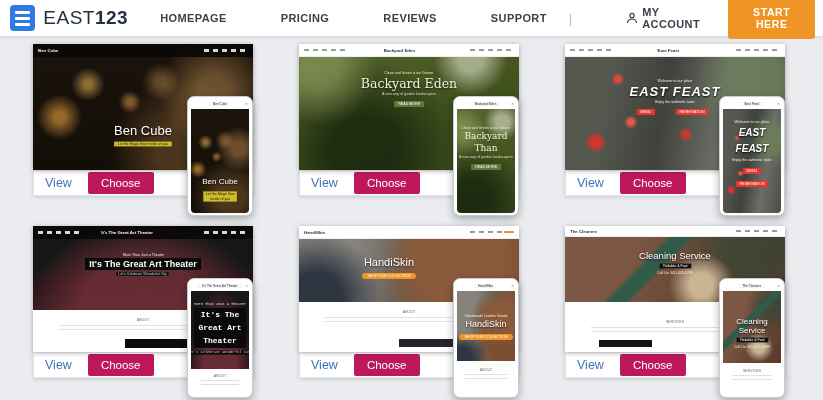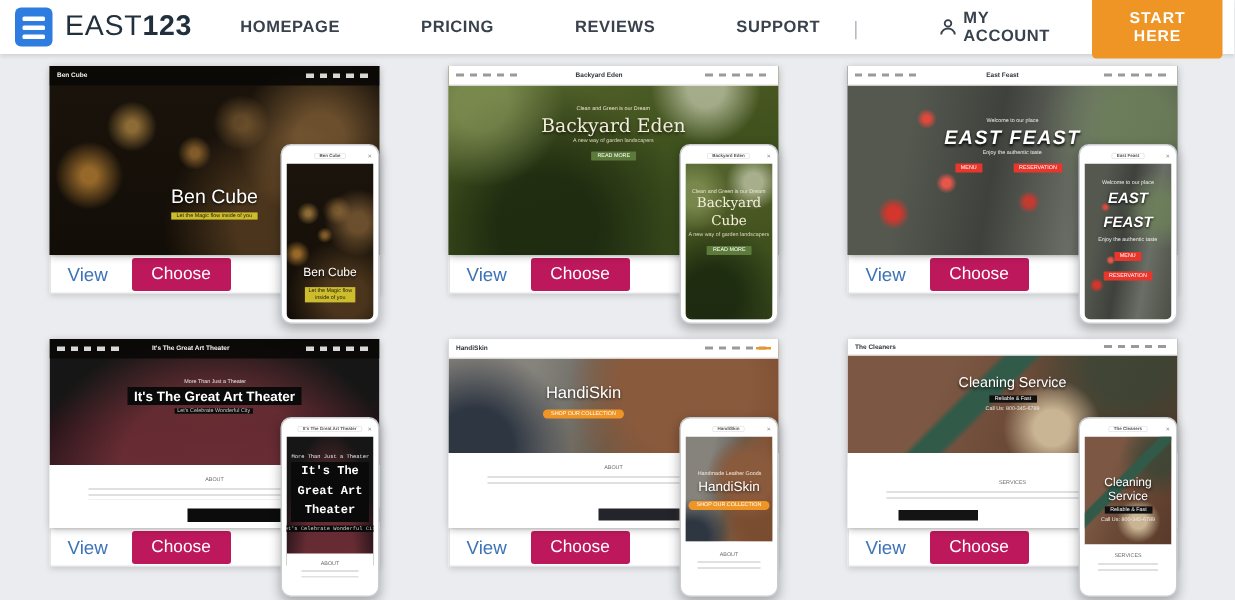--- a/index.html
+++ b/index.html
@@ -227,21 +227,21 @@
       <button class="choose">Choose</button>
     </div>
     <div class="phone">
       <div class="p-bar">
         <span class="p-pill">Backyard Eden</span>
         <span class="p-x">✕</span>
       </div>
       <div class="p-screen t1-screen">
         <div class="p-mid" style="top:16px;">
           <span class="tiny t1-tag">Clean and Green is our Dream</span>
-          <div class="t1-title-m"><span>Backyard</span><br><span>Cube</span></div>
+          <div class="t1-title-m"><span>Backyard</span><br><span>Than</span></div>
           <span class="tiny t1-sub">A new way of garden landscapers</span>
           <span class="tiny t1-btn">READ MORE</span>
         </div>
       </div>
     </div>
   </div>
 
   <div class="card">
     <div class="site t2-screen">
       <div class="s-head light">

